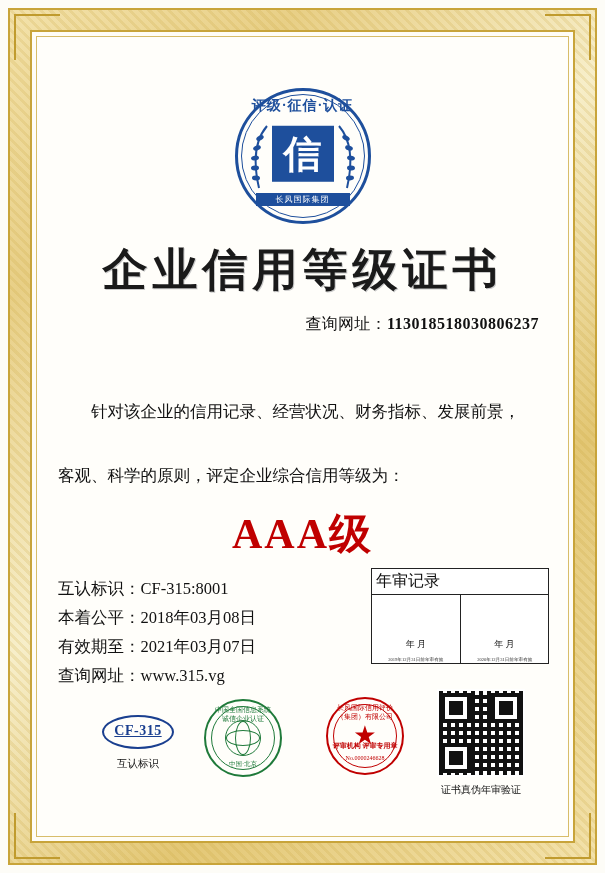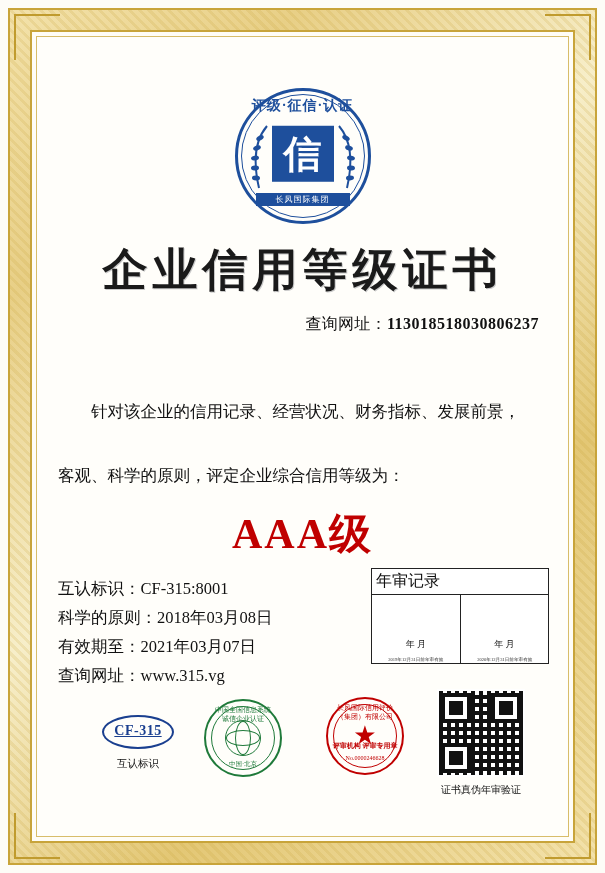--- a/index.html
+++ b/index.html
@@ -462,21 +462,21 @@
     <div class="body-text">
       <span class="indent">针对该企业的信用记录、经营状况、财务指标、发展前景，</span>
       <br>
       <span>客观、科学的原则，评定企业综合信用等级为：</span>
     </div>
 
     <div class="grade">AAA级</div>
 
     <div class="details">
       <div>互认标识：CF-315:8001</div>
-      <div>科学的原则：2018年03月08日</div>
+      <div>本着公平：2018年03月08日</div>
       <div>有效期至：2021年03月07日</div>
       <div>查询网址：www.315.vg</div>
     </div>
 
     <div class="review-box">
       <div class="review-title">年审记录</div>
       <div class="review-cells">
         <div class="review-cell">
           <div class="ym">年  月</div>
           <div class="note">2019年12月31日前年审有效</div>

